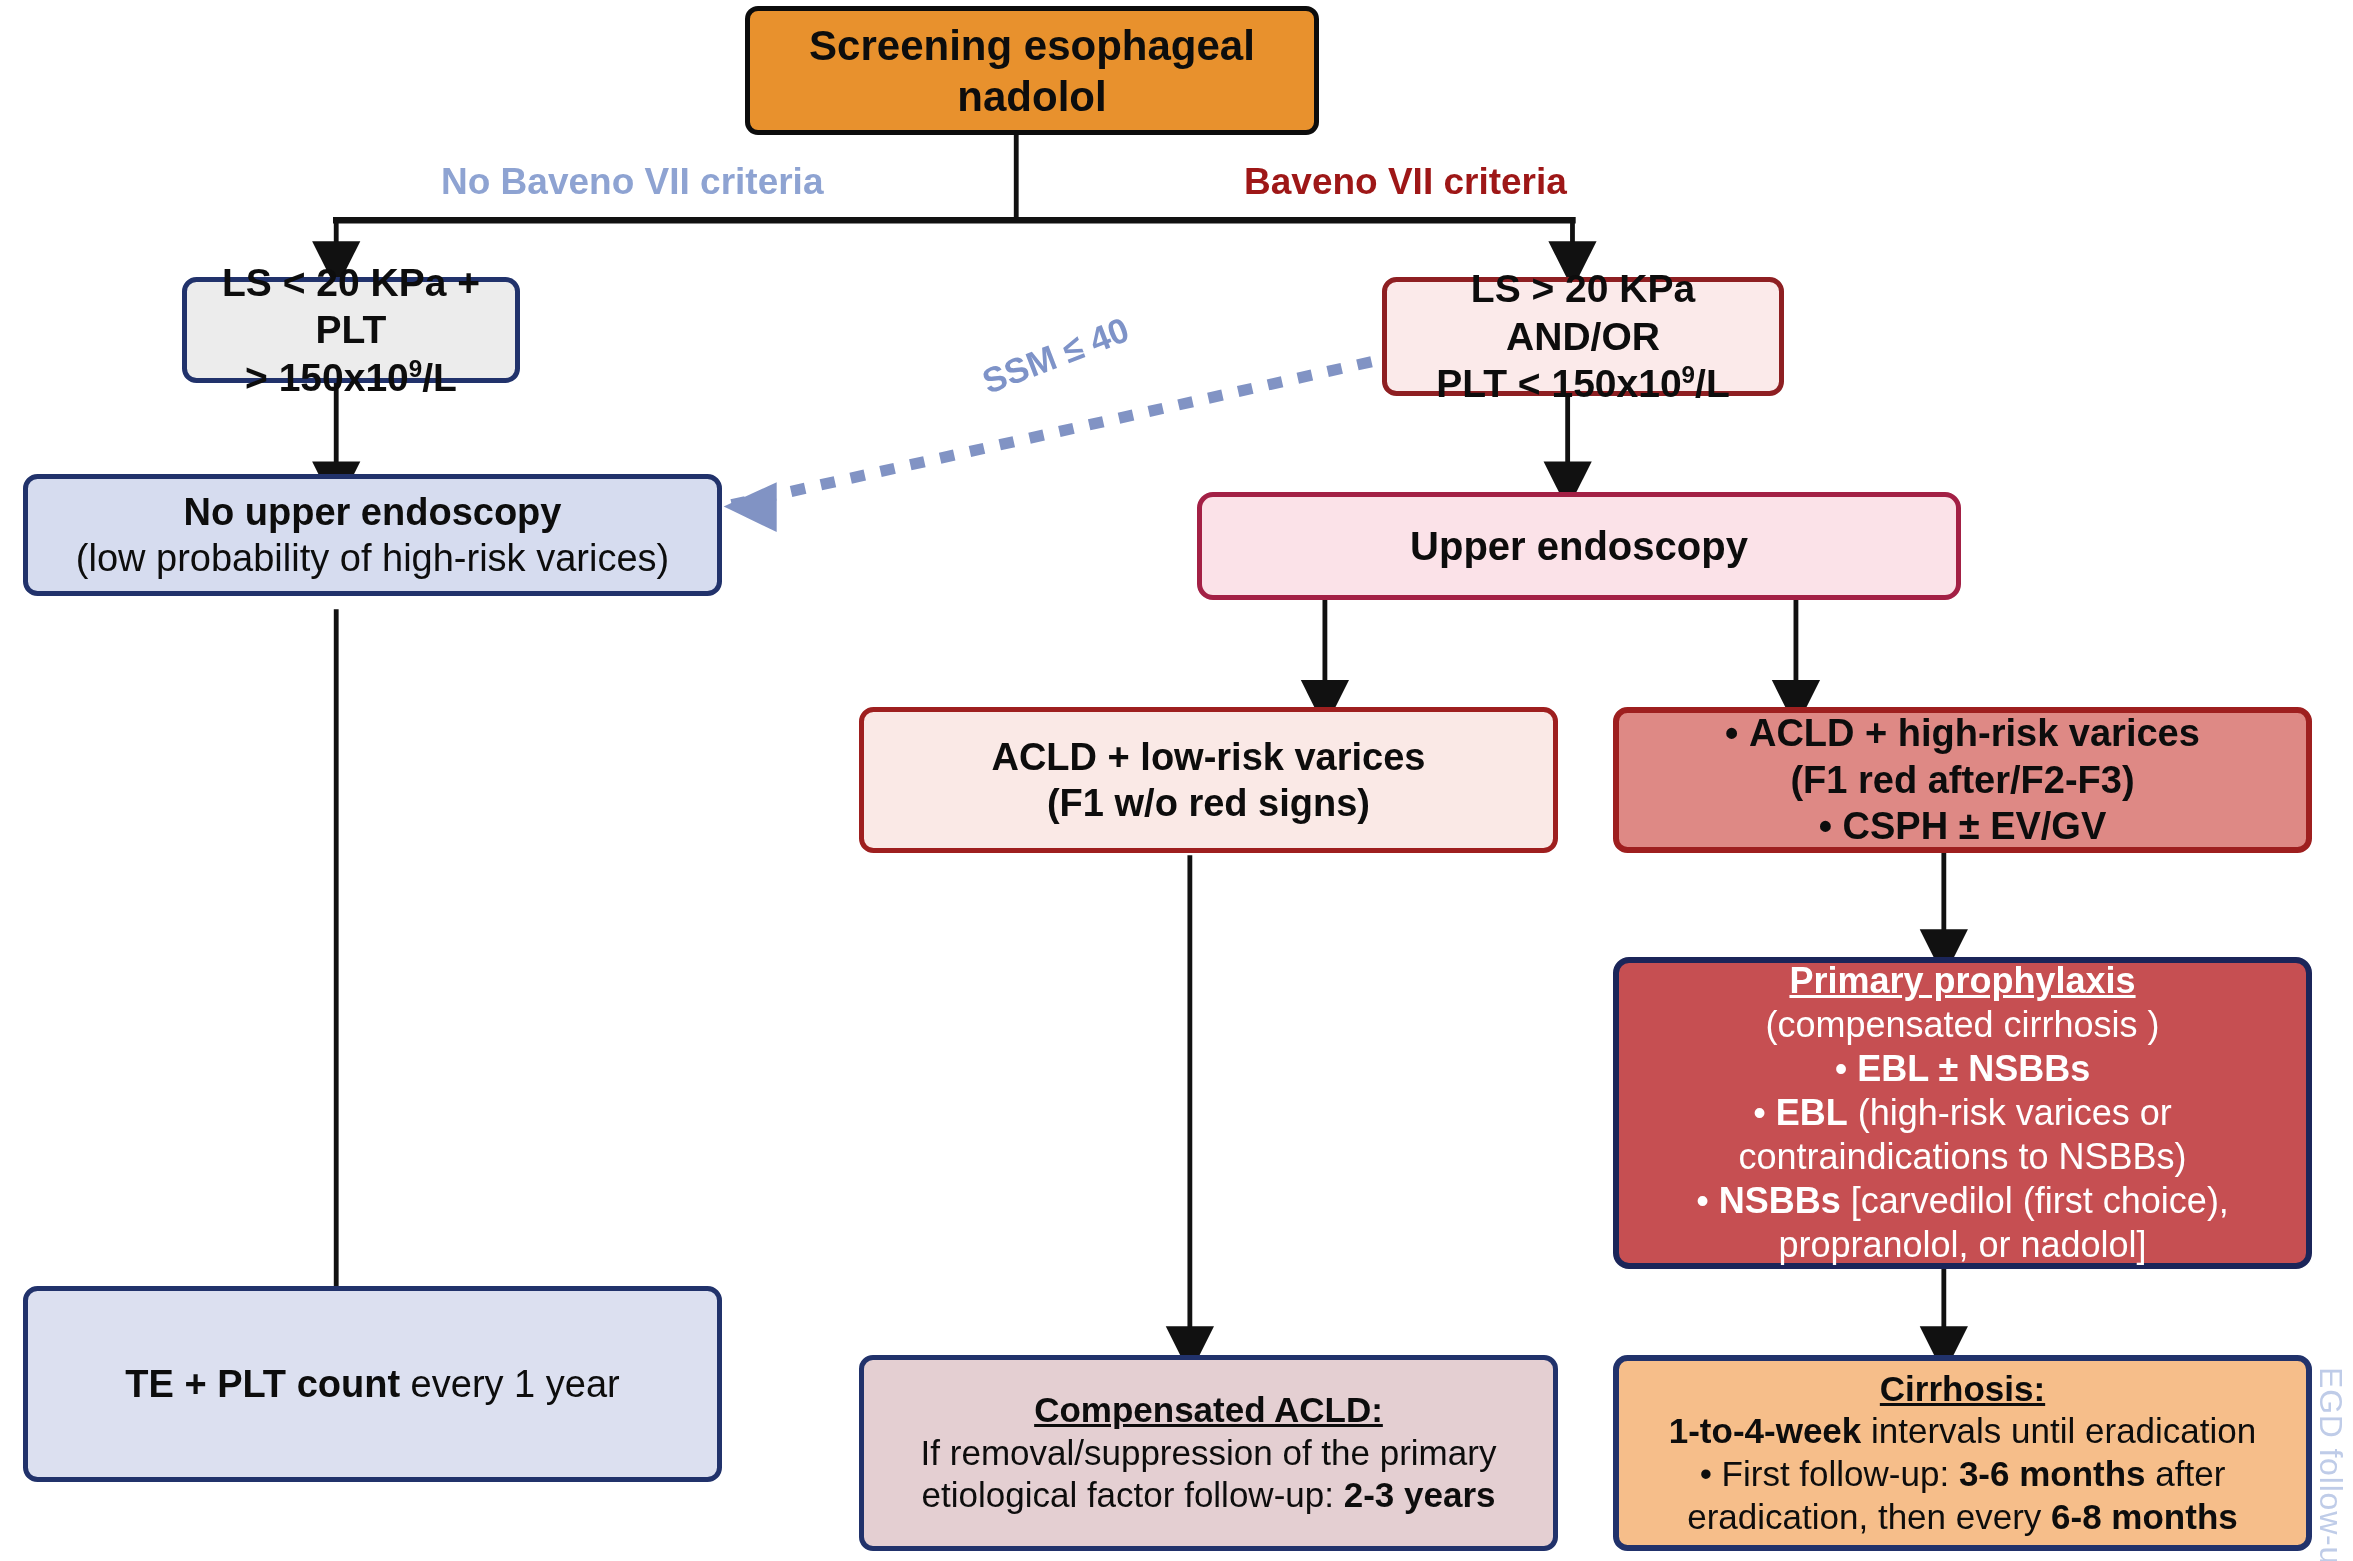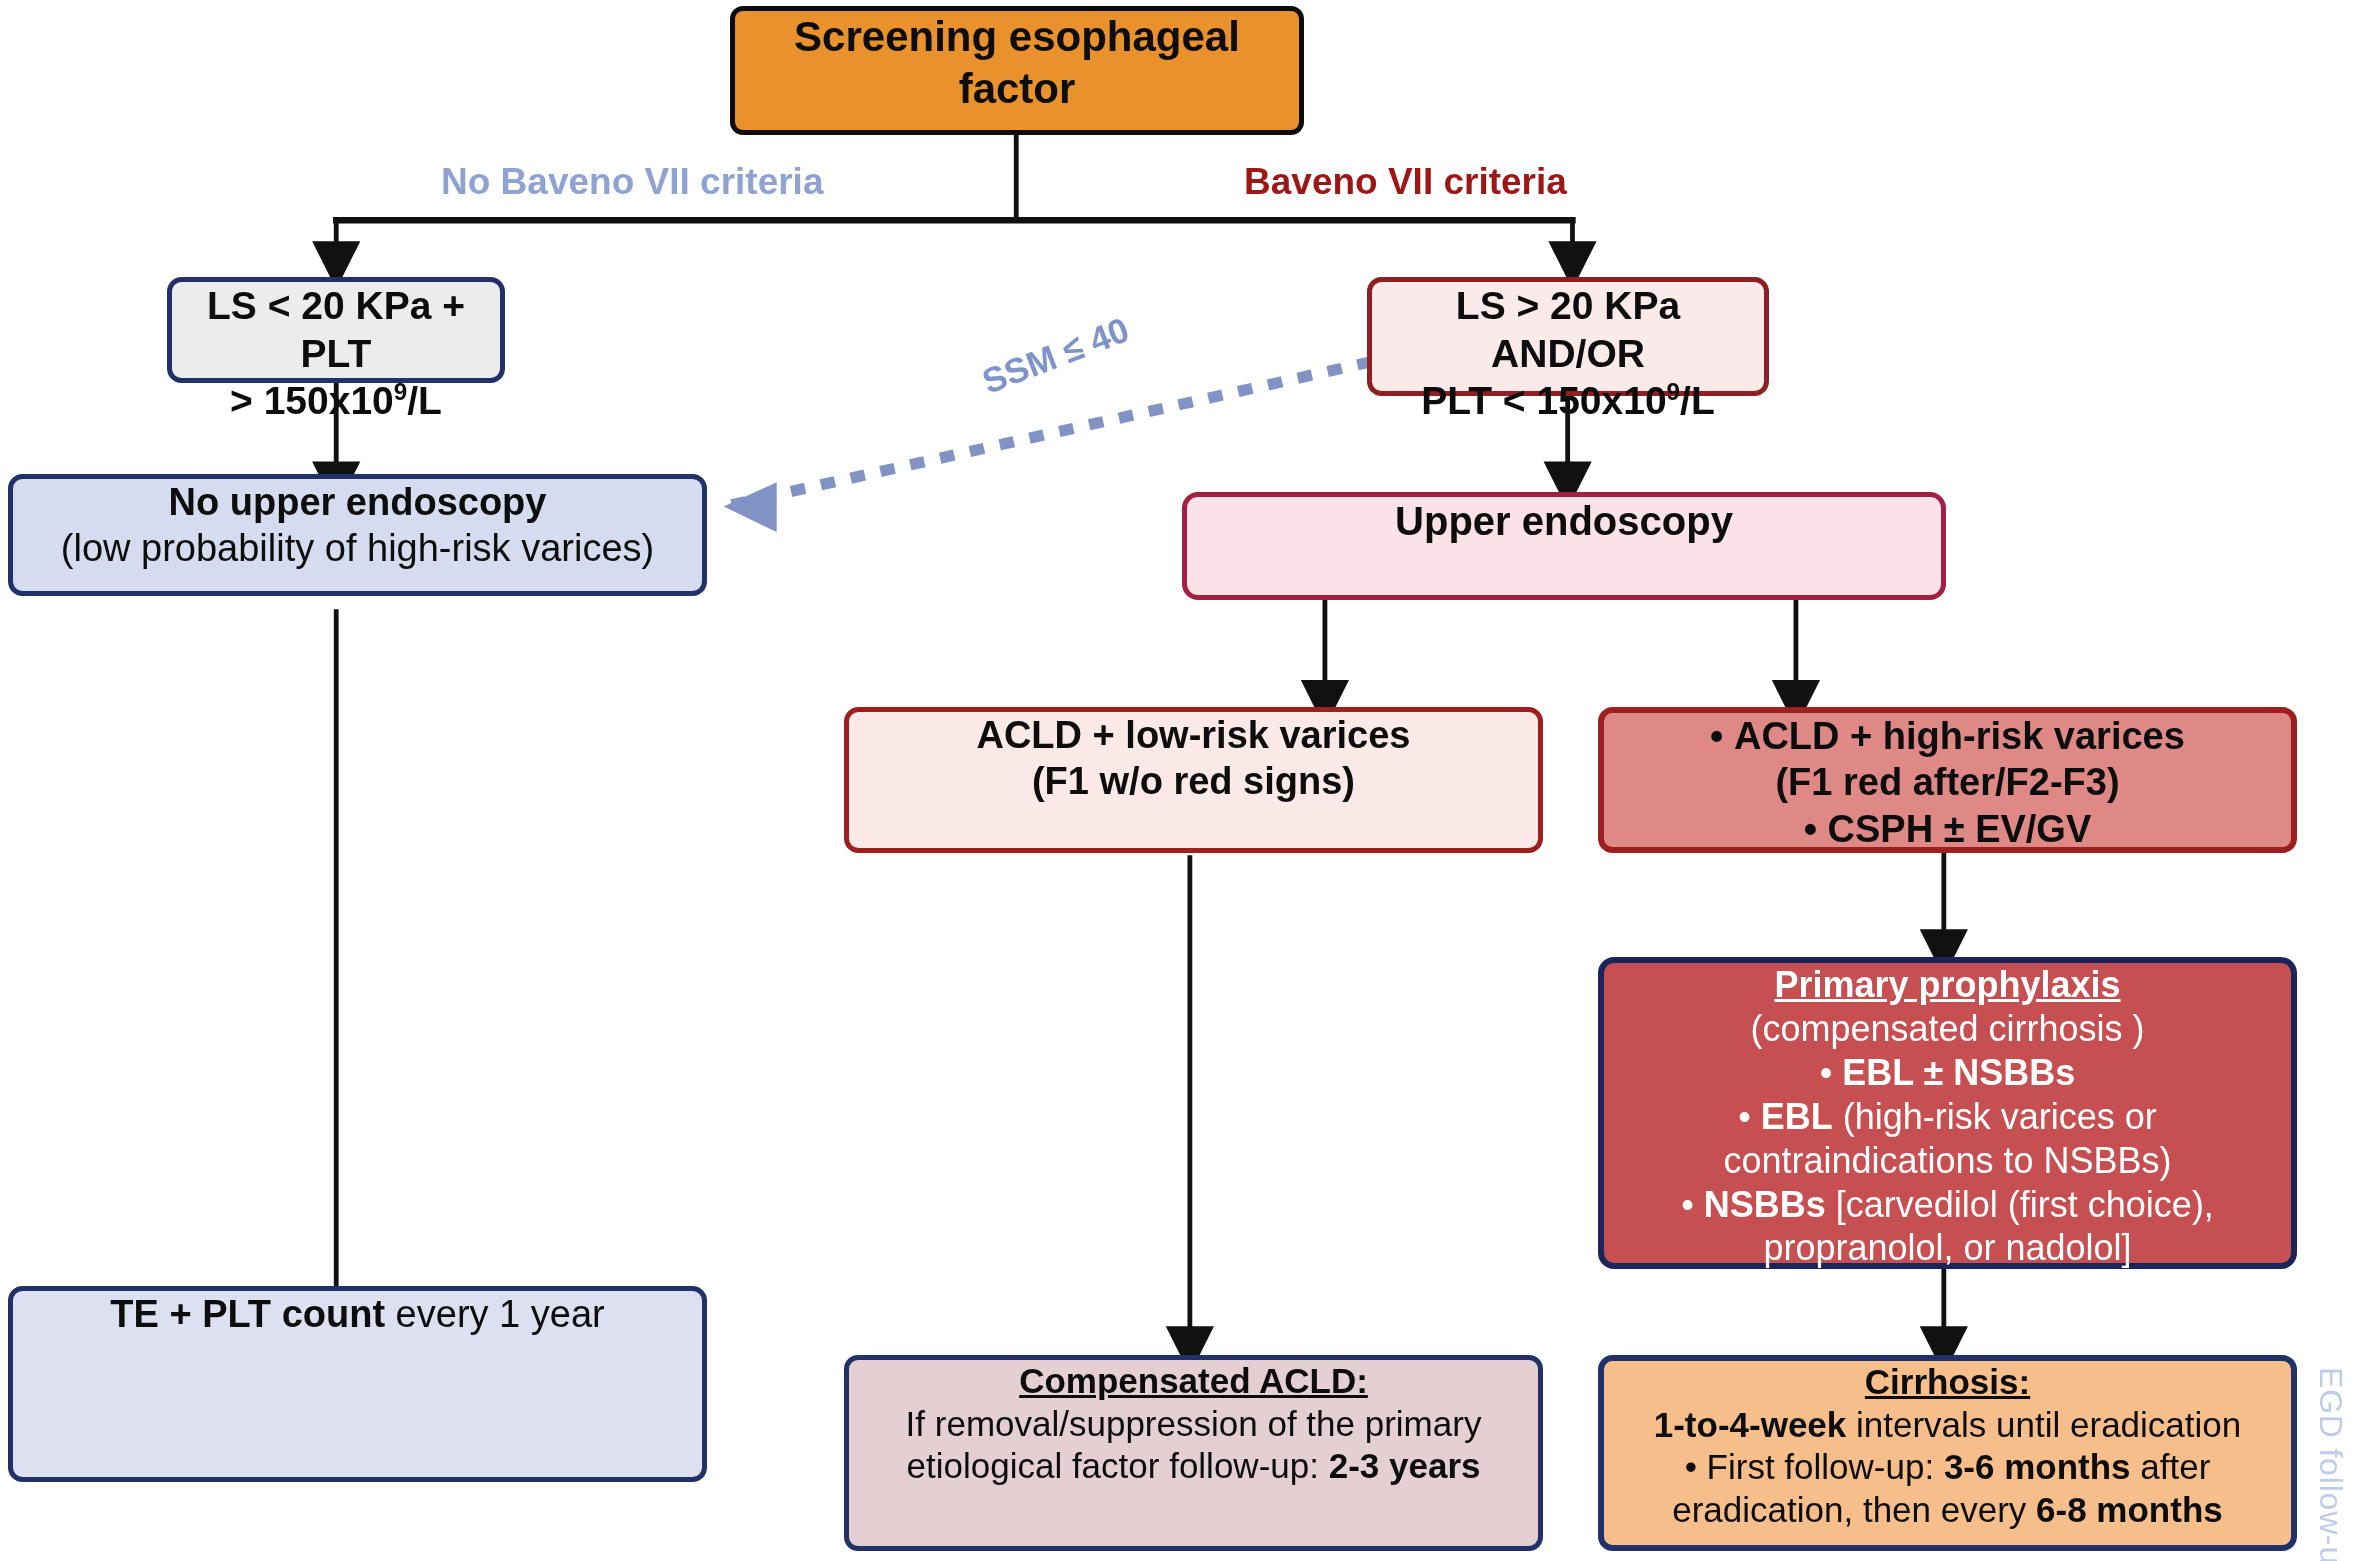--- a/index.html
+++ b/index.html
@@ -14,25 +14,26 @@
     position: relative;
     width: 2354px;
     height: 1561px;
     background: #ffffff;
     overflow: hidden;
   }
   .node {
     position: absolute;
     box-sizing: border-box;
     display: flex;
-    align-items: flex-start;
+    align-items: center;
     justify-content: center;
     text-align: center;
     line-height: 1.22;
     color: #0d0d0d;
+    margin-left: 15px;
   }
   .node .inner { width: 100%; padding: 0 11.3px; box-sizing: border-box; }
 
   
   .n-root {
     background: #E8912D;
     border: 5.6px solid #0c0c0c;
     border-radius: 13px;
     font-weight: bold;
     font-size: 42px;
@@ -178,21 +179,21 @@
     <path d="M418,758 L418,1680" stroke="#111111" stroke-width="6" fill="none" marker-end="url(#arrowBlack)"></path>
 
     <path d="M1480,1064 L1480,1680" stroke="#111111" stroke-width="6" fill="none" marker-end="url(#arrowBlack)"></path>
 
     <path d="M2418,1574 L2418,1680" stroke="#111111" stroke-width="6" fill="none" marker-end="url(#arrowBlack)"></path>
   </svg>
 
   <div class="node n-root" style="left:730px; top:6.4px; width:574px; height:129px;">
     <div class="inner">
       <span>Screening esophageal</span><br>
-      <span>factor</span>
+      <span>nadolol</span>
     </div>
   </div>
 
   <div class="edge-label lbl-no-baveno" style="left:441px; top:161px;">No Baveno VII criteria</div>
   <div class="edge-label lbl-baveno" style="left:1244px; top:161px;">Baveno VII criteria</div>
 
   <div class="node n-left-crit" style="left:167px; top:277px; width:338px; height:106px;">
     <div class="inner">
       <span>LS &lt; 20 KPa + PLT</span><br>
       <span><span>&gt; 150x10</span><sup style="font-size:0.62em">9</sup><span>/L</span></span>

